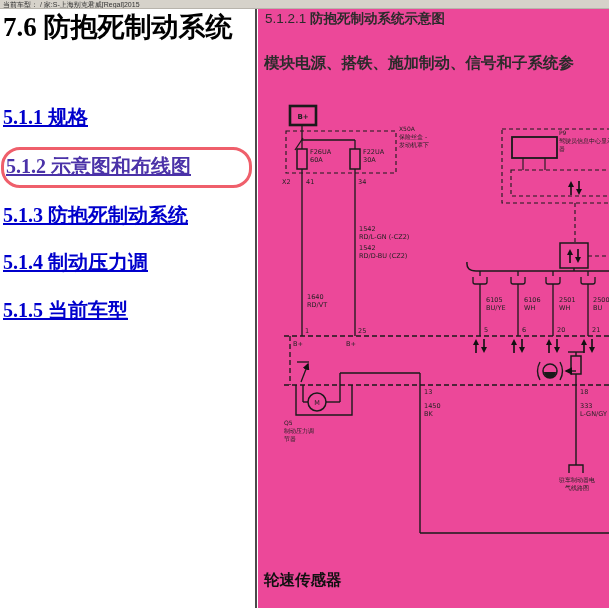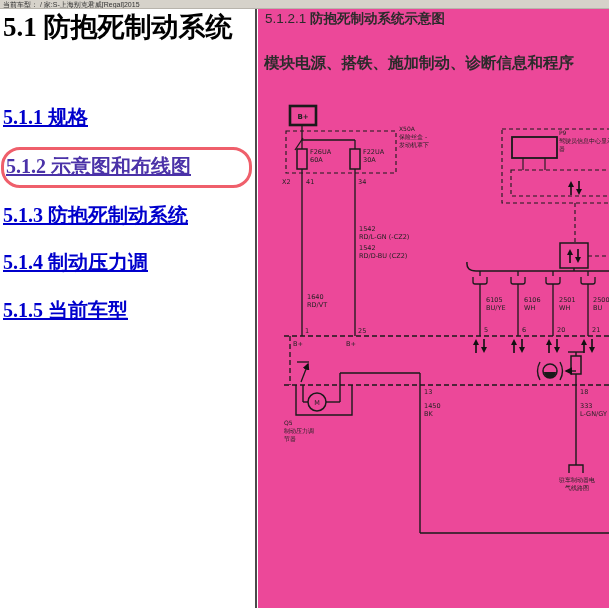--- a/index.html
+++ b/index.html
@@ -30,21 +30,21 @@
   .t65{font-size:6.5px;}
   .t6{font-size:6px;}
   .t7{font-size:7px;font-weight:bold;}
 </style>
 </head>
 <body>
 
 <div class="titlebar">当前车型： / 家:S-上海别克君威[Regal]2015</div>
 
 <div class="sidebar">
-  <div class="side-title">5.1 防抱死制动系统</div>
+  <div class="side-title">7.6 防抱死制动系统</div>
   <div class="nav-item" style="top:95px;">
     <a class="navlink">5.1.1 规格</a>
   </div>
   <div class="hl-box" style="top:138px;">
     <a class="navlink visited">5.1.2 示意图和布线图</a>
   </div>
   <div class="nav-item" style="top:193px;">
     <a class="navlink">5.1.3 防抱死制动系统</a>
   </div>
   <div class="nav-item" style="top:240px;">
@@ -55,21 +55,21 @@
   </div>
 </div>
 
 <div class="divider"></div>
 
 <div class="content">
   <div class="h1">
     <span class="sec">5.1.2.1</span>
     <span class="ttl">防抱死制动系统示意图</span>
   </div>
-  <div class="h2">模块电源、搭铁、施加制动、诊断信息和程序</div>
+  <div class="h2">模块电源、搭铁、施加制动、信号和子系统参</div>
 
   <div class="diagram-wrap">
   <svg width="349" height="478" viewBox="260 88 349 478" xmlns="http://www.w3.org/2000/svg">
     <defs>
       <marker id="ah" viewBox="0 0 10 10" refX="8" refY="5" markerWidth="5.5" markerHeight="5.5" orient="auto">
         <path d="M0,0L10,5L0,10z" fill="#111"></path>
       </marker>
       <g id="ud" stroke="#111" fill="#111">
         <line x1="-4" y1="14" x2="-4" y2="3" stroke-width="1.6"></line>
         <polygon points="-7,6 -4,0 -1,6" stroke="none"></polygon>
@@ -210,13 +210,14 @@
       <path d="M569,473 L569,465 L583,465 L583,473"></path>
     </g>
     <text class="t65" x="580" y="394">18</text>
     <text class="t65" x="580" y="408">333</text>
     <text class="t65" x="580" y="416">L-GN/GY</text>
     <text class="t6" x="577" y="482" text-anchor="middle">驻车制动器电</text>
     <text class="t6" x="577" y="490" text-anchor="middle">气线路图</text>
   </svg>
   </div>
 
+  <div class="footer-label">轮速传感器</div>
 </div>
 
 </body></html>

